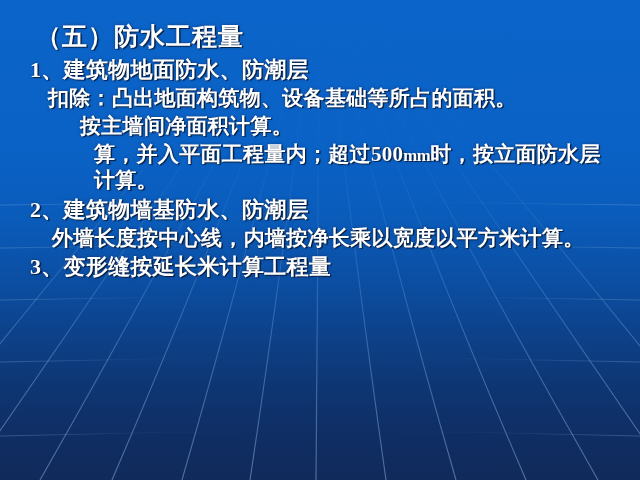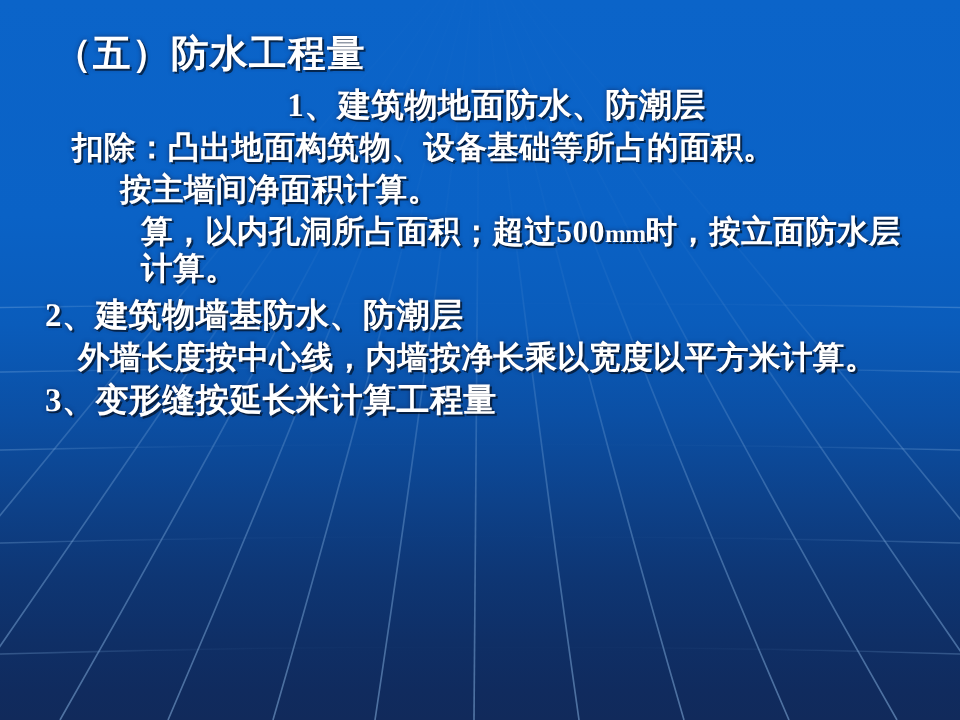--- a/index.html
+++ b/index.html
@@ -48,21 +48,21 @@
     text-shadow: 1.4px 1.4px 0px rgba(0,0,0,0.55),
                  0px 0px 3px rgba(20,40,90,0.8);
     line-height: 1.0;
   }
   .title {
     font-size: 25px;
     padding-left: 28px;
     margin-bottom: 10px;
     letter-spacing: 1px;
   }
-  .l1   { font-size: 22px; padding-left: 22px; margin-bottom: 7px; text-align: center; }
+  .l1   { font-size: 22px; padding-left: 22px; margin-bottom: 7px; }
   .l2   { font-size: 21px; padding-left: 72px; margin-bottom: 7px; }
   .l3   { font-size: 21px; padding-left: 40px; margin-bottom: 7px; }
   .l4   { font-size: 21px; padding-left: 28px; margin-bottom: 7px; }
   .l5   { font-size: 21px; padding-left: 16px; margin-bottom: 6px; }
   .l6   { font-size: 21px; padding-left: 86px; margin-bottom: 6px; }
   .l7   { font-size: 21px; padding-left: 86px; margin-bottom: 7px; font-family: Liberation Mono, monospace; }
   .l8   { font-size: 22px; padding-left: 22px; margin-bottom: 7px; }
   .l9   { font-size: 21px; padding-left: 44px; margin-bottom: 7px; }
   .l10  { font-size: 22px; padding-left: 22px; }
 
@@ -126,21 +126,21 @@
 
     <div class="line l1">1、建筑物地面防水、防潮层</div>
 
     <div class="line l3">扣除：凸出地面构筑物、设备基础等所占的面积。</div>
 
     <div class="line l2">按主墙间净面积计算。</div>
 
 
 
     <div class="line l6">
-      <span>算，以内孔洞所占面积；超过</span><span class="num">500</span><span class="unit">mm</span><span>时，按立面防水层</span>
+      <span>算，并入平面工程量内；超过</span><span class="num">500</span><span class="unit">mm</span><span>时，按立面防水层</span>
     </div>
 
     <div class="line l7">计算。</div>
 
     <div class="line l8">2、建筑物墙基防水、防潮层</div>
 
     <div class="line l9">外墙长度按中心线，内墙按净长乘以宽度以平方米计算。</div>
 
     <div class="line l10">3、变形缝按延长米计算工程量</div>
 

